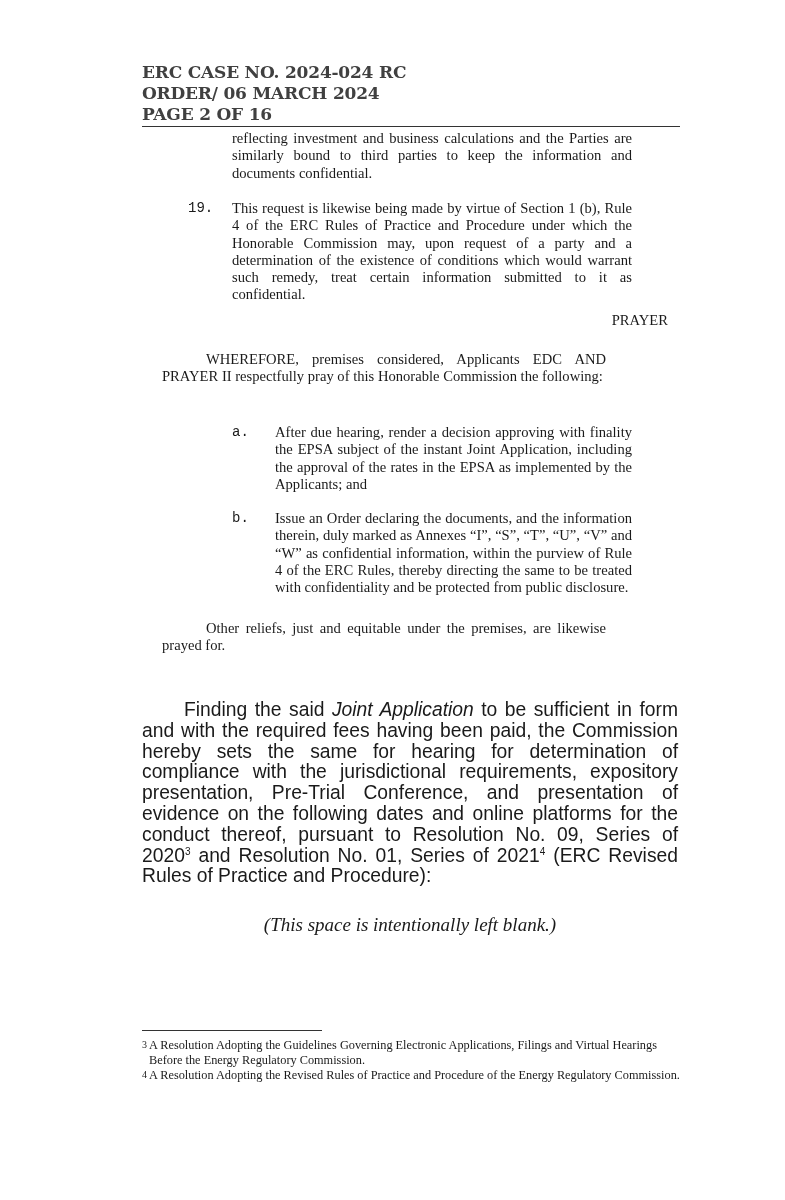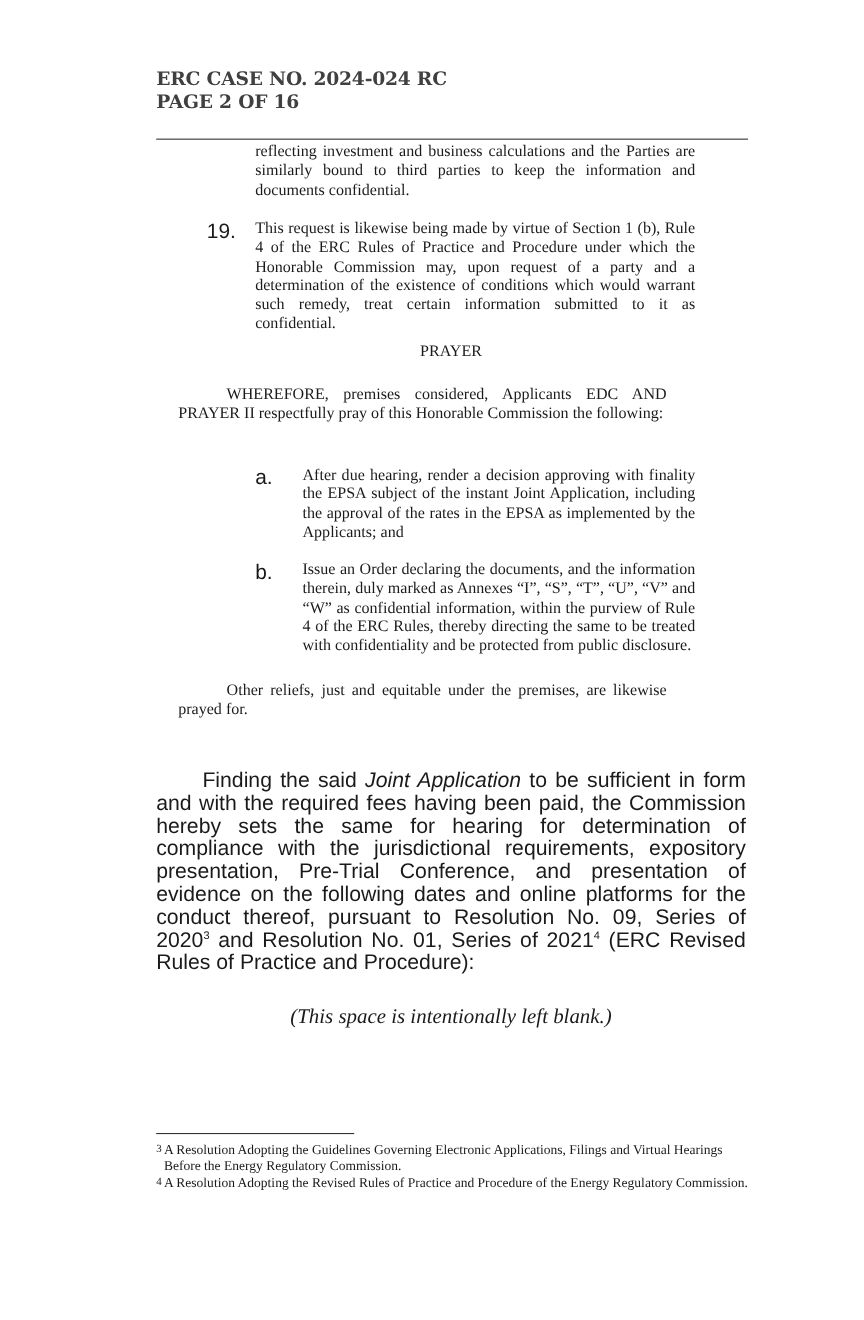--- a/index.html
+++ b/index.html
@@ -4,26 +4,26 @@
 <style>
   html, body { margin: 0; padding: 0; background: #ffffff; }
   body { width: 785px; height: 1200px; position: relative; overflow: hidden;
          font-family: "DejaVu Serif", "Liberation Serif", serif; color: #1a1a1a; }
   .header { position: absolute; left: 142px; top: 62px; width: 536px; }
   .header .hl { font-family: "DejaVu Serif", serif; font-weight: bold; font-size: 17px; line-height: 21px; color: #404040; letter-spacing: -0.2px; }
   .header-rule { position: absolute; left: 142px; top: 126px; width: 538px; height: 0; border-top: 1.5px solid #333; }
 
   .small { font-family: "Liberation Serif", serif; font-size: 14.6px; line-height: 17.3px; text-align: justify; }
   .blk { position: absolute; }
-  .num { position: absolute; font-family: Liberation Sans, sans-serif; font-size: 19px; }
+  .num { position: absolute; font-family: Liberation Mono, monospace; font-size: 14px; }
 
   .p-cont { left: 232px; top: 130px; width: 400px; }
   .n19 { left: 188px; top: 200px; }
   .p19 { left: 232px; top: 200px; width: 400px; }
-  .prayer { left: 142px; top: 312px; width: 536px; text-align: center; font-family: "Liberation Serif", serif; font-size: 14.6px; }
+  .prayer { left: 132px; top: 312px; width: 536px; text-align: right; font-family: "Liberation Serif", serif; font-size: 14.6px; }
   .p-where { left: 188px; top: 351px; width: 444px; text-indent: 44px; margin-left: -26px; }
   .la { left: 232px; top: 424px; }
   .pa { left: 275px; top: 424px; width: 357px; }
   .lb { left: 232px; top: 510px; }
   .pb { left: 275px; top: 510px; width: 357px; }
   .p-other { left: 188px; top: 620px; width: 444px; text-indent: 44px; margin-left: -26px; }
 
   .big { font-family: Liberation Sans, sans-serif; font-size: 19.3px; line-height: 20.8px; text-align: justify; }
   .p-find { left: 142px; top: 700px; width: 536px; text-indent: 42px; }
   .p-find em { font-style: italic; }
@@ -35,20 +35,21 @@
   .fn .fnum { position: absolute; left: 0; top: 0; font-size: 10px; }
   .fn .ftxt { margin-left: 7px; display: block; }
   .fn3 { top: 1038px; }
   .fn4 { top: 1068px; }
 </style>
 </head>
 <body>
 
 <div class="header">
   <div class="hl">ERC CASE NO. 2024-024 RC</div>
+  <div class="hl">ORDER/ 06 MARCH 2024</div>
   <div class="hl">PAGE 2 OF 16</div>
 </div>
 <div class="header-rule"></div>
 
 <div class="blk small p-cont">reflecting investment and business calculations and the Parties are similarly bound to third parties to keep the information and documents confidential.</div>
 
 <div class="num n19">19.</div>
 <div class="blk small p19">This request is likewise being made by virtue of Section 1 (b), Rule 4 of the ERC Rules of Practice and Procedure under which the Honorable Commission may, upon request of a party and a determination of the existence of conditions which would warrant such remedy, treat certain information submitted to it as confidential.</div>
 
 <div class="blk prayer">PRAYER</div>

